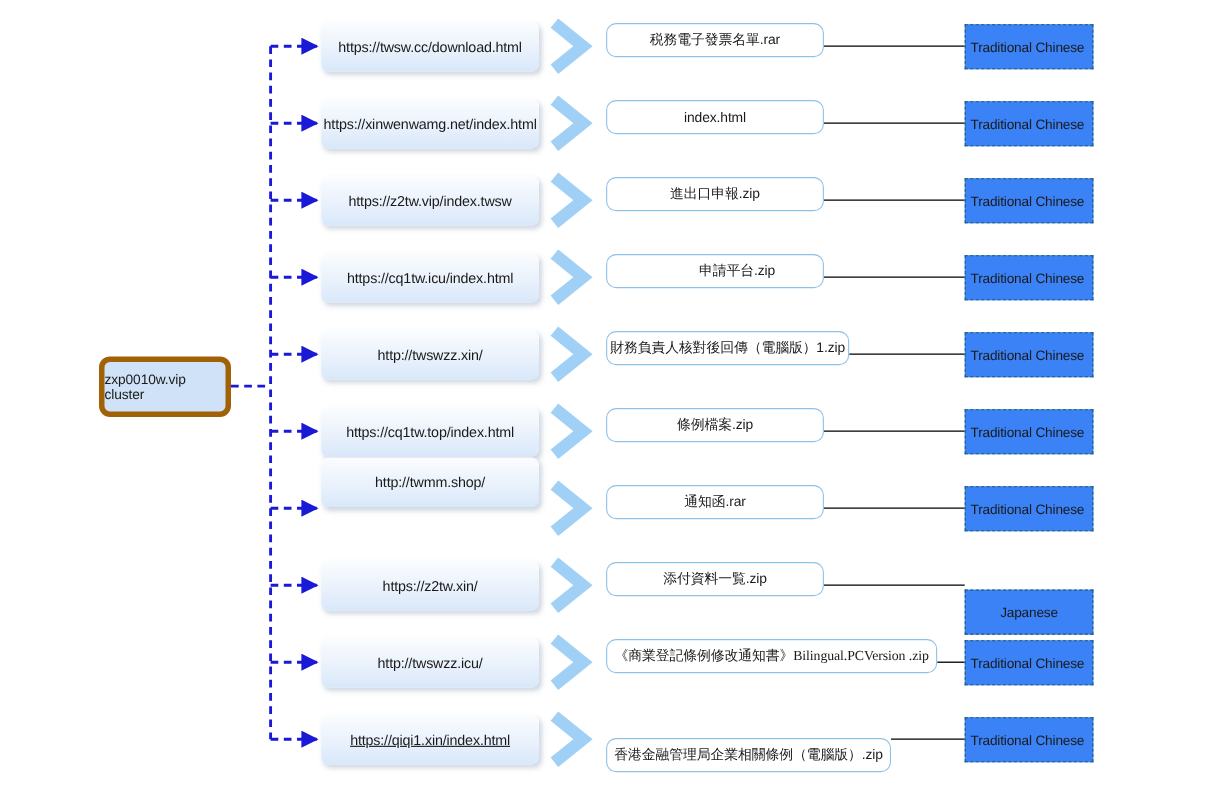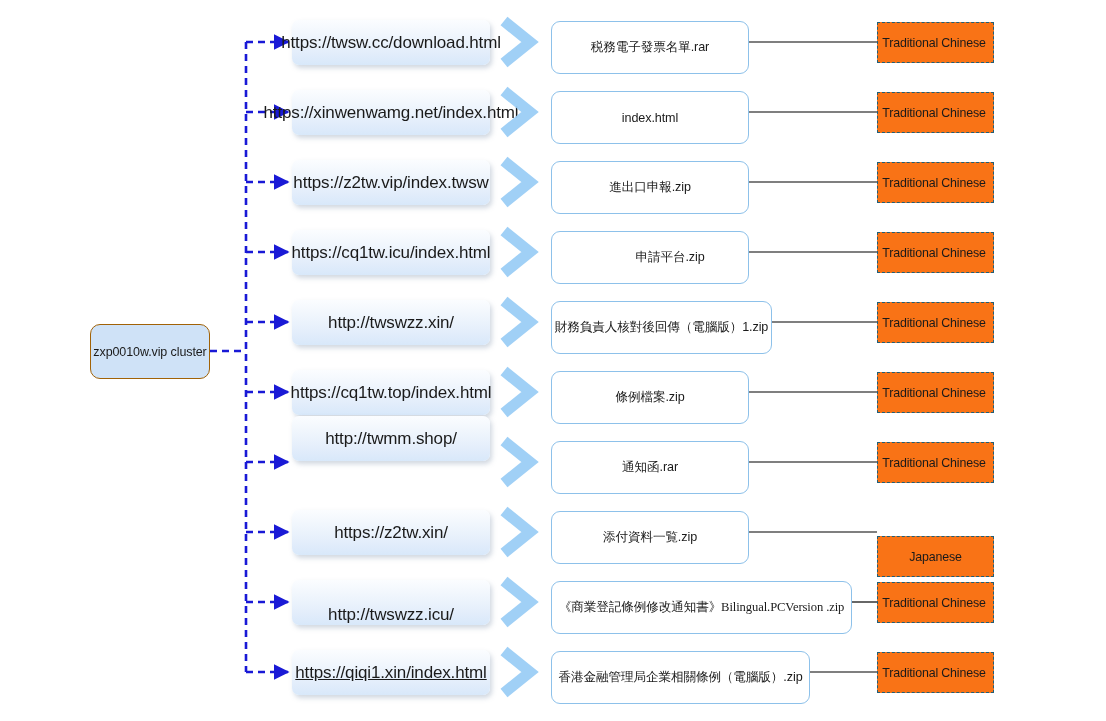--- a/index.html
+++ b/index.html
@@ -33,21 +33,21 @@
   }
 
   
   .cluster-node {
     position: absolute;
     left: 90px;
     top: 324px;
     width: 120px;
     height: 55px;
     background: #cfe2f7;
-    border: 1px solid #a16207;
+    border: 5px solid #a16207;
     border-radius: 10px;
     box-sizing: border-box;
     display: flex;
     align-items: center;
     justify-content: center;
     font-size: 12.5px;
     color: #1a1a1a;
     letter-spacing: -0.1px;
   }
 
@@ -57,41 +57,41 @@
     left: 292px;
     width: 198px;
     height: 45px;
     box-sizing: border-box;
     border-radius: 7px;
     background: linear-gradient(to bottom, #fbfdff 0%, #f2f7fd 28%, #e4eefb 70%, #d8e8fa 100%);
     box-shadow: 2px 3px 5px rgba(120,140,165,0.35);
     display: flex;
     align-items: center;
     justify-content: center;
-    font-size: 17px;
+    font-size: 13px;
     color: #1a1a1a;
     letter-spacing: -0.15px;
     text-align: center;
     padding: 0 6px;
   }
 
   
   .chevron {
     position: absolute;
     left: 500px;
     width: 46px;
     height: 52px;
   }
   .chevron svg { display: block; overflow: visible; }
 
   
   .file-node {
     position: absolute;
     left: 551px;
-    height: 53px;
+    height: 31px;
     box-sizing: border-box;
     border: 1px solid #8dc1ea;
     border-radius: 9px;
     background: #ffffff;
     display: flex;
     align-items: center;
     justify-content: center;
     font-size: 12.6px;
     color: #1a1a1a;
     letter-spacing: -0.1px;
@@ -99,21 +99,21 @@
     padding: 0 8px;
   }
 
   
   .lang-node {
     position: absolute;
     left: 877px;
     width: 117px;
     height: 41px;
     box-sizing: border-box;
-    background: #f97316;
+    background: #3b82f6;
     border: 1px dashed #1f5f78;
     display: flex;
     align-items: center;
     justify-content: center;
     font-size: 12.4px;
     color: #1a1a1a;
     letter-spacing: -0.15px;
     white-space: nowrap;
   }
   .lang-node .lang-text {
@@ -276,21 +276,21 @@
         <svg width="46" height="52" viewBox="0 0 46 52">
           <path d="M4 5 L30 26 L4 47" fill="none" stroke="#9bcdf5" stroke-width="11" stroke-linecap="butt" stroke-linejoin="miter" opacity="0.95"></path>
         </svg>
       </div>
       <div class="file-node" style="top: 511px; width: 198px;">
         <span>添付資料一覧.zip</span>
       </div>
       <div class="lang-node" style="top: 512px; margin-top: 24px;">
         <span class="lang-text">Japanese</span>
       </div>
-      <div class="url-node" style="top: 580px; align-items: flex-end;">
+      <div class="url-node" style="top: 580px;">
         <span>http://twswzz.icu/</span>
       </div>
       <div class="chevron" style="top: 576px;">
         <svg width="46" height="52" viewBox="0 0 46 52">
           <path d="M4 5 L30 26 L4 47" fill="none" stroke="#9bcdf5" stroke-width="11" stroke-linecap="butt" stroke-linejoin="miter" opacity="0.95"></path>
         </svg>
       </div>
       <div class="file-node" style="top: 581px; width: 301px; font-family: Liberation Serif, serif;">
         <span>《商業登記條例修改通知書》Bilingual.PCVersion .zip</span>
       </div>
@@ -298,21 +298,21 @@
         <span class="lang-text">Traditional Chinese</span>
       </div>
       <div class="url-node" style="top: 650px; text-decoration: underline;">
         <span>https://qiqi1.xin/index.html</span>
       </div>
       <div class="chevron" style="top: 646px;">
         <svg width="46" height="52" viewBox="0 0 46 52">
           <path d="M4 5 L30 26 L4 47" fill="none" stroke="#9bcdf5" stroke-width="11" stroke-linecap="butt" stroke-linejoin="miter" opacity="0.95"></path>
         </svg>
       </div>
-      <div class="file-node" style="top: 651px; width: 259px;">
+      <div class="file-node" style="top: 671px; width: 259px;">
         <span>香港金融管理局企業相關條例（電腦版）.zip</span>
       </div>
       <div class="lang-node wide" style="top: 652px;">
         <span class="lang-text">Traditional Chinese</span>
       </div>
     </div>
 
 </div>
 
 </body></html>

